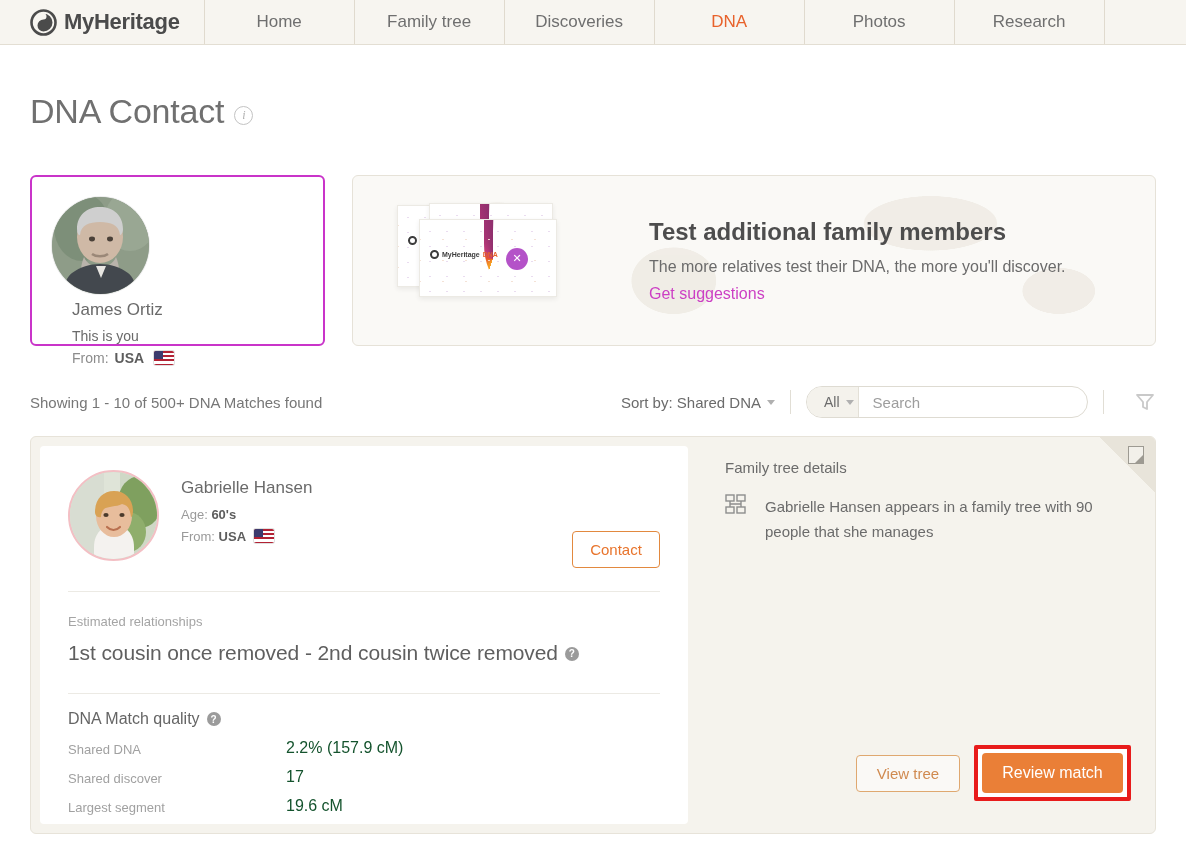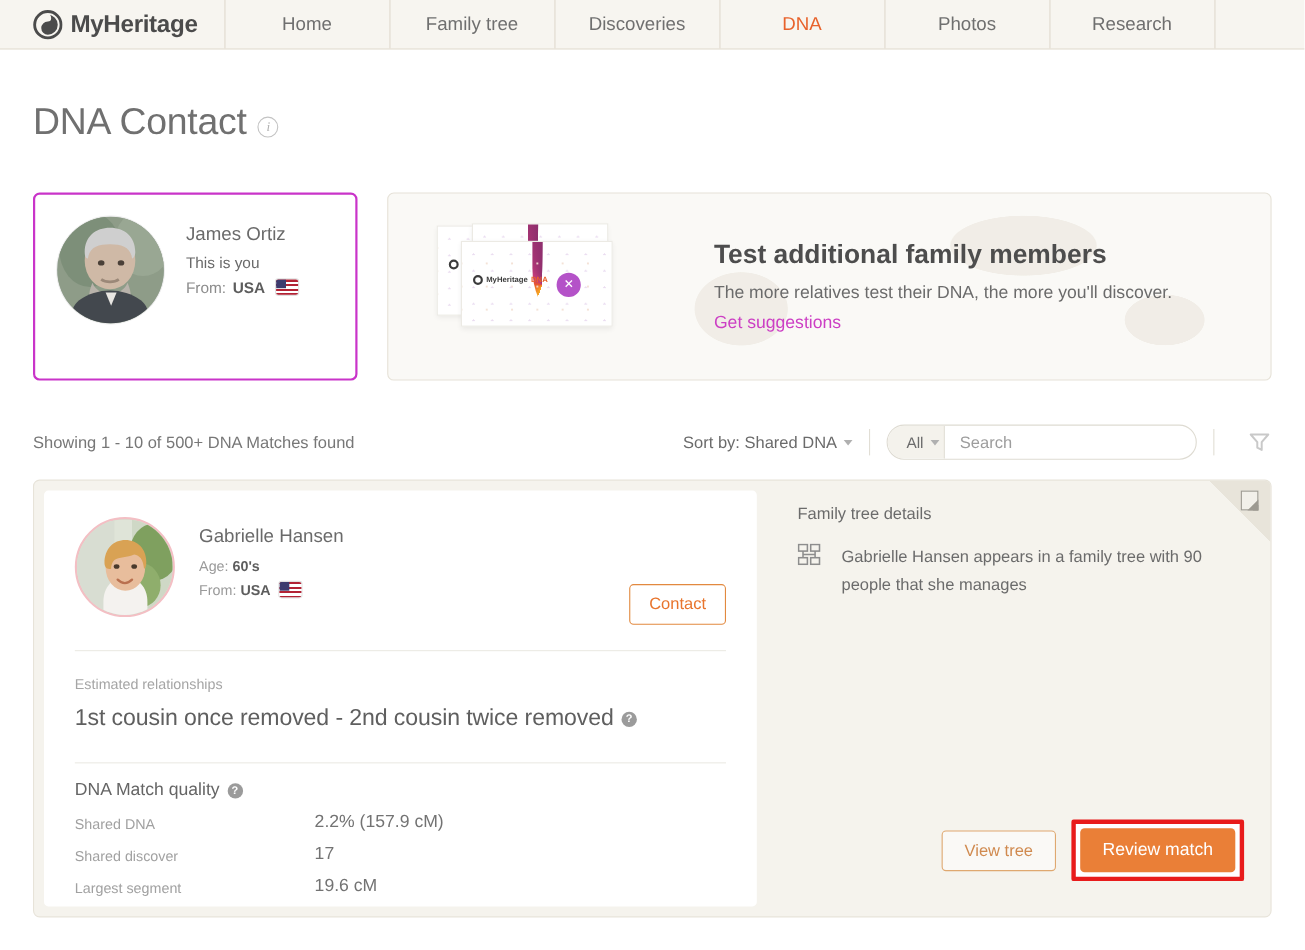--- a/index.html
+++ b/index.html
@@ -58,20 +58,21 @@
 
   
   .hero{ display:flex; gap:27px; margin-top:44px; }
 
   .me-card{
     width:295px; height:171px;
     border:2px solid #c934c9; border-radius:6px;
     background:#fff;
     display:flex; align-items:flex-start; padding:20px 0 0 20px;
     position:relative;
+    flex-direction:column;
   }
   .me-avatar{
     width:97px; height:97px; border-radius:50%;
     overflow:hidden; flex:none;
     background:#9aa79c;
     box-shadow:0 0 0 1px rgba(0,0,0,.08);
     position:relative;
   }
   .me-info{ margin-left:20px; padding-top:6px; }
   .me-name{ font-size:17px; color:#6a6a6a; margin-bottom:8px; }
@@ -213,21 +214,21 @@
   }
   .qmark{
     width:14px;height:14px;border-radius:50%;background:#9b9b9b;color:#fff;
     font-size:10px; display:inline-flex; align-items:center; justify-content:center;
     vertical-align:3px; margin-left:7px; cursor:pointer; font-weight:bold;
   }
   .hr2{ height:1px; background:#eceae4; margin-top:23px; }
   .quality-h{ font-size:16px; color:#656565; margin:16px 0 11px; display:flex; align-items:center; }
   .qrow{ display:flex; margin-bottom:11px; }
   .qkey{ width:218px; font-size:13px; color:#a1a1a1; padding-top:3px; }
-  .qval{ font-size:16px; color:#737373; }
+  .qval{ font-size:16px; color:#14532d; }
 
   .match-right{ flex:1; padding:22px 30px 0 26px; position:relative; }
   .ft-title{ font-size:15px; color:#6b6b6b; margin-bottom:18px; }
   .ft-row{ display:flex; gap:18px; }
   .ft-text{ font-size:15px; color:#6b6b6b; line-height:25px; max-width:440px; }
   .corner{
     position:absolute; right:0; top:0; width:56px; height:56px;
     background:linear-gradient(225deg, #e8e4da 0 50%, transparent 50%);
   }
   .corner-note{

